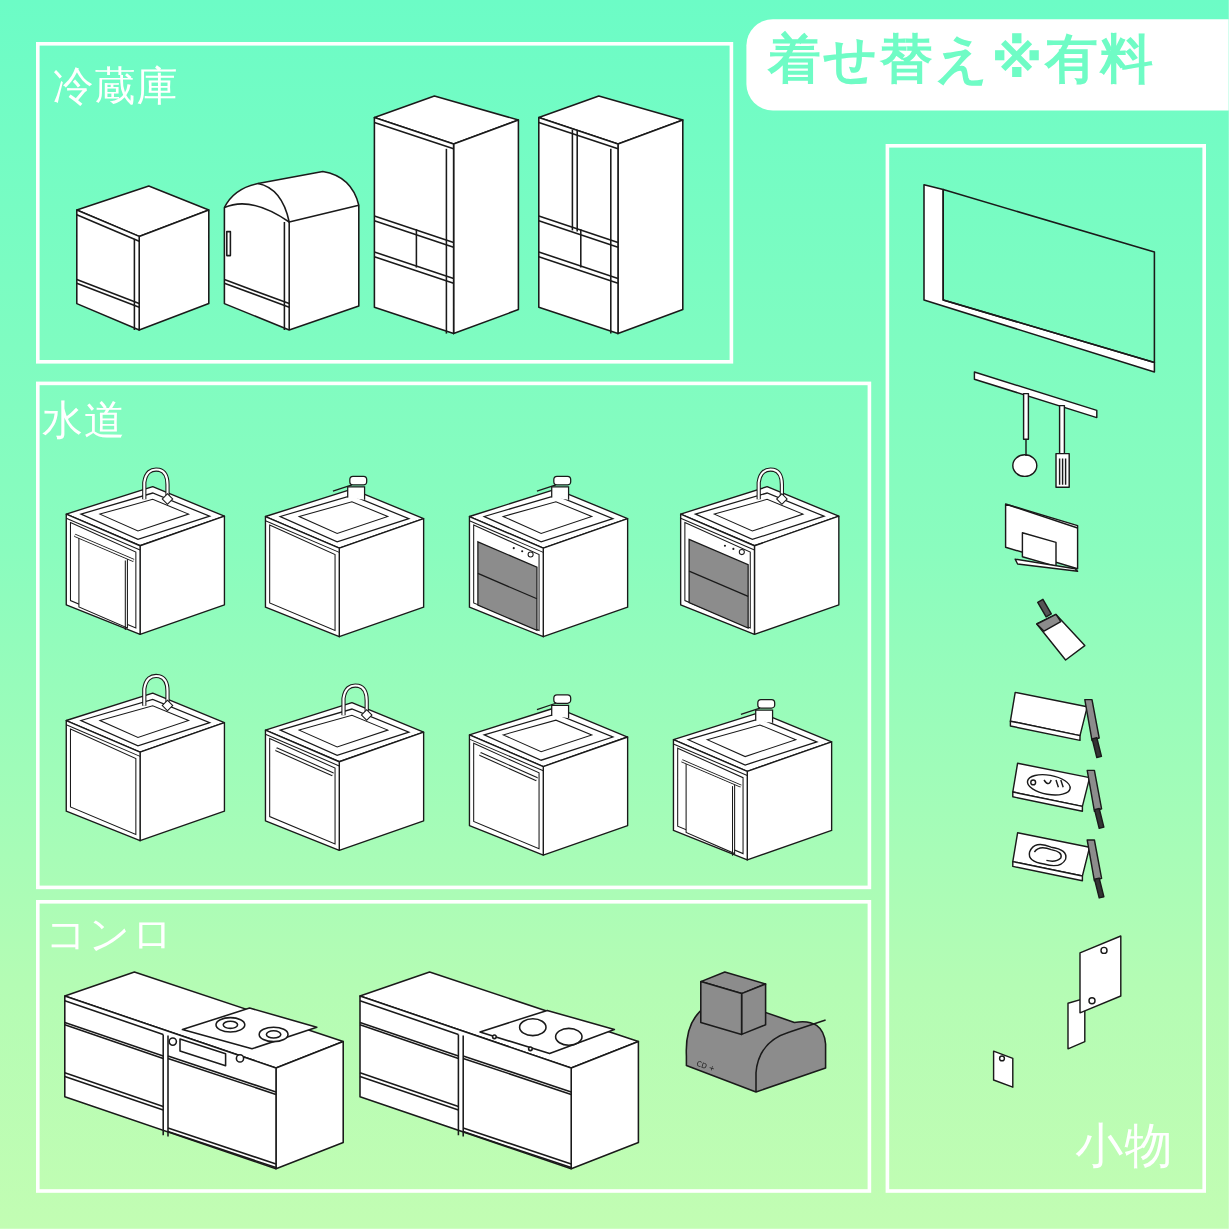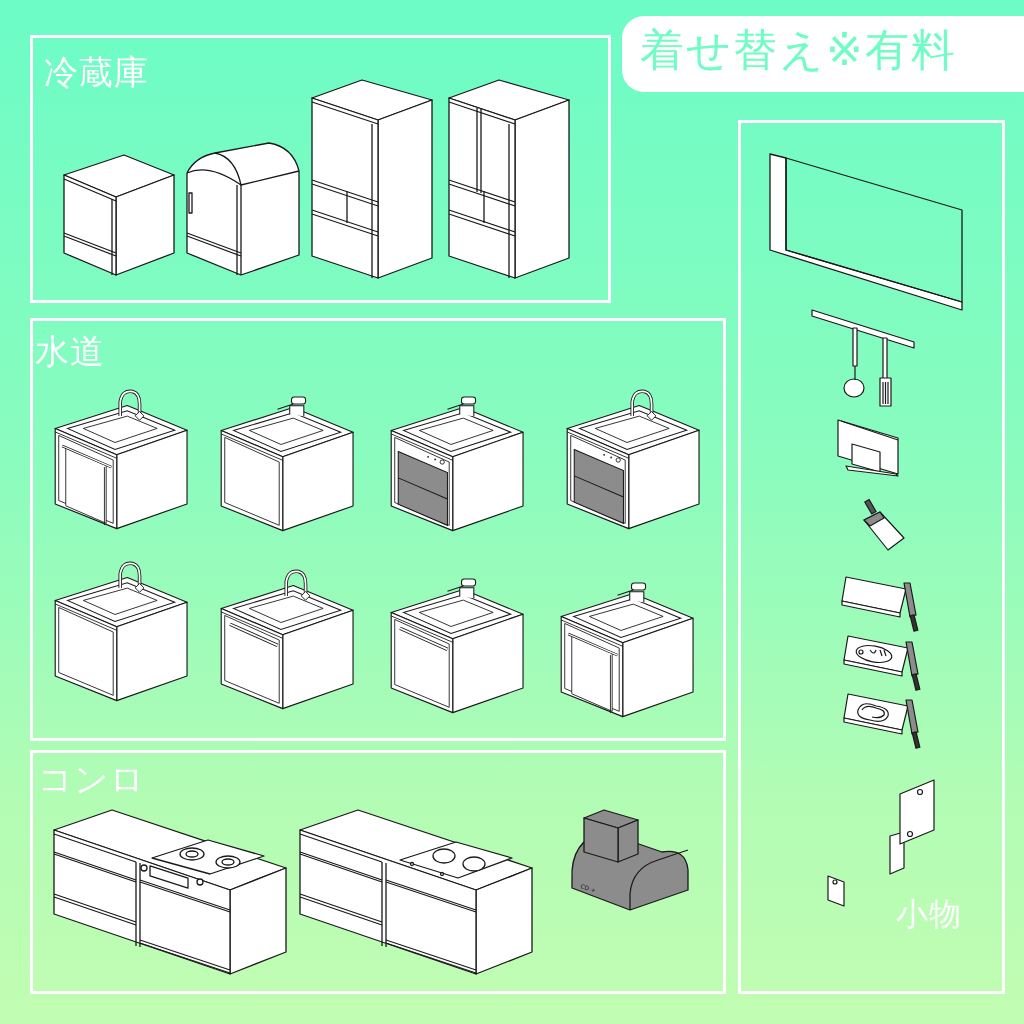--- a/index.html
+++ b/index.html
@@ -3,21 +3,21 @@
 <meta charset="utf-8">
 <style>
   html,body{margin:0;padding:0;}
   body{width:1024px;height:1024px;overflow:hidden;position:relative;
        background:linear-gradient(180deg,#6cfcc6 0%,#8afcbe 45%,#b4fcb4 80%,#c2fdb3 100%);
        font-family:"DejaVu Sans",sans-serif;}
   .frame{position:absolute;border:3px solid #ffffff;box-sizing:border-box;}
   .label{position:absolute;color:#ffffff;font-size:34px;line-height:1;letter-spacing:1px;font-weight:400;}
   .badge{position:absolute;left:622px;top:16px;width:402px;height:76px;background:#ffffff;
          border-radius:22px 0 0 22px;box-sizing:border-box;}
-  .badge-text{position:absolute;left:18px;top:12px;font-size:44px;font-weight:400;color:#6ffcc5;
+  .badge-text{position:absolute;left:18px;top:12px;font-size:44px;font-weight:700;color:#6ffcc5;
               letter-spacing:2px;line-height:1;white-space:nowrap;}
   svg.item{position:absolute;overflow:visible;}
   svg.item *{vector-effect:non-scaling-stroke;}
 </style>
 </head>
 <body>
 
 <div class="badge">
   <span class="badge-text">着せ替え※有料</span>
 </div>
@@ -225,21 +225,21 @@
     <path d="M6,70 Q4,30 38,22 L96,42 Q120,38 122,60 L122,80 L64,100 L6,78 Z"></path>
     <path d="M64,100 L64,84 Q66,58 92,50 L122,40" fill="none"></path>
     <polygon points="18,8 38,0 72,10 52,18"></polygon>
     <polygon points="52,18 72,10 72,44 52,52"></polygon>
     <polygon points="18,8 52,18 52,52 18,42"></polygon>
   </g>
   <text x="14" y="78" font-size="6" fill="#1a1a1a" font-family="DejaVu Sans, sans-serif" transform="rotate(18 14 78)">CD +</text>
 </svg>
 
 <div class="frame" style="left:738px;top:120px;width:267px;height:874px;"></div>
-<div class="label" style="left:896px;top:898px;font-size:32px;">小物</div>
+<div class="label" style="left:896px;top:935px;font-size:40px;">小物</div>
 
 <svg class="item" style="left:768px;top:152px;" width="196" height="160" viewBox="0 0 196 160">
   <g stroke="#1a1a1a" stroke-width="1.3" stroke-linejoin="round">
     <polygon points="2,2 18,6 18,98 194,150 194,158 2,98" fill="#fff"></polygon>
     <polygon points="18,6 194,58 194,150 18,98" fill="none"></polygon>
   </g>
 </svg>
 
 <svg class="item" style="left:810px;top:308px;" width="106" height="102" viewBox="0 0 106 102">
   <g fill="#fff" stroke="#1a1a1a" stroke-width="1.2" stroke-linejoin="round">

